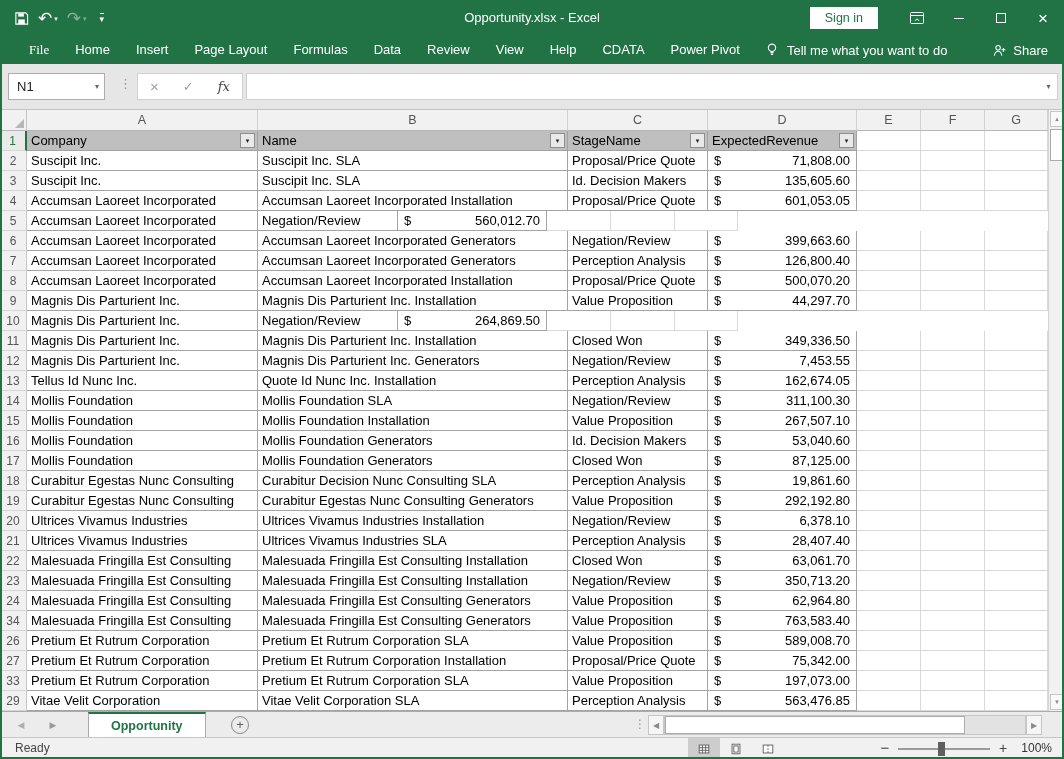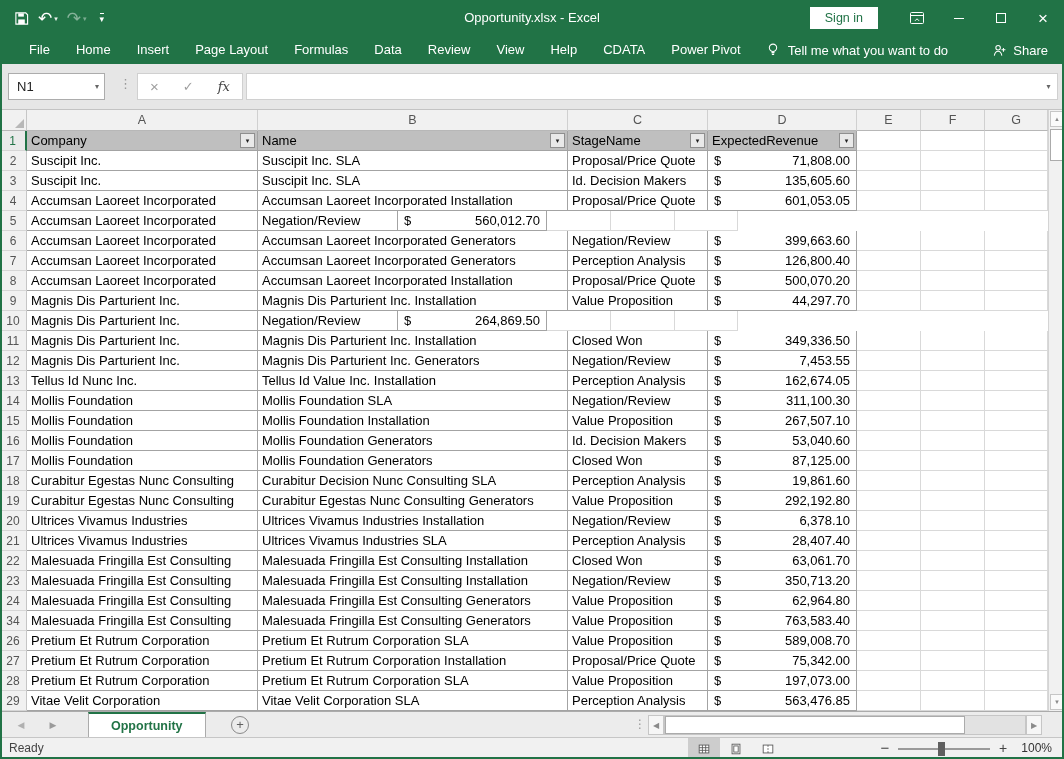--- a/index.html
+++ b/index.html
@@ -23,21 +23,21 @@
   .tb-right { position:absolute; right:0; top:0; height:36px; display:flex; align-items:center; }
   .signin-btn { background:#fff; color:#217346; font-size:12.5px; padding:4px 15px; margin-right:18px; cursor:default; }
   .winbtn { width:42px; height:36px; display:flex; align-items:center; justify-content:center; color:#fff; }
   .minimize-glyph { width:10px; height:1px; background:#fff; display:block; }
   .maximize-glyph { width:10px; height:10px; border:1px solid #fff; display:block; }
   .close-glyph { font-size:17px; line-height:1; }
 
   
   .ribbon { position:absolute; left:0; top:36px; width:1064px; height:28px; background:#217346; display:flex; align-items:center; color:#fff; font-size:13px; }
   .rtab { padding:0 13px; height:28px; line-height:27px; white-space:nowrap; }
-  .rtab:first-child { margin-left:16px; }
+  .rtab:first-child { margin-left:16px;font-family:Liberation Serif, serif; }
   .tellme { display:flex; align-items:center; gap:8px; padding:0 12px; height:28px; }
   .share-group { margin-left:auto; display:flex; align-items:center; gap:6px; padding-right:16px; height:28px; }
 
   
   .fbar { position:absolute; left:0; top:64px; width:1064px; height:46px; background:#E6E6E6; border-bottom:1px solid #C3C3C3; }
   .namebox { position:absolute; left:8px; top:9px; width:97px; height:27px; background:#fff; border:1px solid #ACACAC; font-size:13px; color:#222; display:flex; align-items:center; padding-left:8px; }
   .nb-arrow { position:absolute; right:5px; top:8px; font-size:8px; color:#666; }
   .fdots { position:absolute; left:119px; top:12px; color:#999; font-size:13px; letter-spacing:0; }
   .fbtns { position:absolute; left:137px; top:9px; width:106px; height:27px; background:#fff; border:1px solid #D0D0D0; display:flex; align-items:center; justify-content:space-around; }
   .fb-x { color:#9F9F9F; font-size:15px; }
@@ -75,21 +75,21 @@
   .sheettab { position:absolute; left:88px; top:0; height:26px; padding:0 22px; background:#fff; border-left:1px solid #ABABAB; border-right:1px solid #ABABAB; border-top:2px solid #217346; color:#217346; font-weight:bold; font-size:12.5px; display:flex; align-items:center; }
   .addsheet { position:absolute; left:231px; top:4px; width:18px; height:18px; border:1px solid #8A8A8A; border-radius:50%; color:#5F5F5F; font-size:13px; line-height:16px; text-align:center; }
   .hdots { position:absolute; left:634px; top:5px; color:#999; font-size:12px; }
   .hs-left,.hs-right { position:absolute; top:3px; width:16px; height:20px; background:#F6F6F6; border:1px solid #C6C6C6; color:#8A8A8A; font-size:8px; display:flex; align-items:center; justify-content:center; }
   .hs-left { left:648px; } .hs-right { left:1026px; }
   .hs-track { position:absolute; left:664px; top:3px; width:362px; height:20px; background:#E2E2E2; border:1px solid #C6C6C6; }
   .hs-thumb { position:absolute; left:665px; top:4px; width:300px; height:18px; background:#fff; border:1px solid #ABABAB; }
 
   
   .statusbar { position:absolute; left:0; top:737px; width:1064px; height:22px; background:#F1F1F1; border-top:1px solid #C6C6C6; font-size:12px; color:#444; }
-  .ready { position:absolute; left:9px; top:0; line-height:21px; }
+  .ready { position:absolute; left:15px; top:0; line-height:21px; }
   .views { position:absolute; left:688px; top:0; height:21px; display:flex; }
   .viewbtn { width:32px; height:21px; display:flex; align-items:center; justify-content:center; }
   .viewbtn.active { background:#CDCDCD; }
   .zoom-out { position:absolute; left:878px; top:0; line-height:20px; font-size:15px; color:#444; width:14px; text-align:center; }
   .zoom-track { position:absolute; left:898px; top:10px; width:92px; height:2px; background:#9A9A9A; }
   .zoom-thumb { position:absolute; left:938px; top:4px; width:7px; height:14px; background:#5F5F5F; }
   .zoom-in { position:absolute; left:996px; top:0; line-height:20px; font-size:14px; color:#444; width:14px; text-align:center; }
   .zoom-pct { position:absolute; right:12px; top:0; line-height:21px; color:#333; }
 </style>
 </head>
@@ -352,21 +352,21 @@
           <div class="">$</div>
           <div class="">7,453.55</div>
         </div>
         <div class="cell" style="width: 64px;"></div>
         <div class="cell" style="width: 64px;"></div>
         <div class="cell" style="width: 63px;"></div>
       </div>
       <div class="grow">
         <div class="rowhdr">13</div>
         <div class="cell tb" style="width: 231px;">Tellus Id Nunc Inc.</div>
-        <div class="cell tb" style="width: 310px;">Tellus Id Value Inc. Installation</div>
+        <div class="cell tb" style="width: 310px;">Quote Id Nunc Inc. Installation</div>
         <div class="cell tb" style="width: 140px;">Perception Analysis</div>
         <div class="cell tb money" style="width: 149px;">
           <div class="">$</div>
           <div class="">162,674.05</div>
         </div>
         <div class="cell" style="width: 64px;"></div>
         <div class="cell" style="width: 64px;"></div>
         <div class="cell" style="width: 63px;"></div>
       </div>
       <div class="grow">
@@ -545,21 +545,21 @@
         <div class="cell tb" style="width: 140px;">Proposal/Price Quote</div>
         <div class="cell tb money" style="width: 149px;">
           <div class="">$</div>
           <div class="">75,342.00</div>
         </div>
         <div class="cell" style="width: 64px;"></div>
         <div class="cell" style="width: 64px;"></div>
         <div class="cell" style="width: 63px;"></div>
       </div>
       <div class="grow">
-        <div class="rowhdr">28</div>
+        <div class="rowhdr">33</div>
         <div class="cell tb" style="width: 231px;">Pretium Et Rutrum Corporation</div>
         <div class="cell tb" style="width: 310px;">Pretium Et Rutrum Corporation SLA</div>
         <div class="cell tb" style="width: 140px;">Value Proposition</div>
         <div class="cell tb money" style="width: 149px;">
           <div class="">$</div>
           <div class="">197,073.00</div>
         </div>
         <div class="cell" style="width: 64px;"></div>
         <div class="cell" style="width: 64px;"></div>
         <div class="cell" style="width: 63px;"></div>

